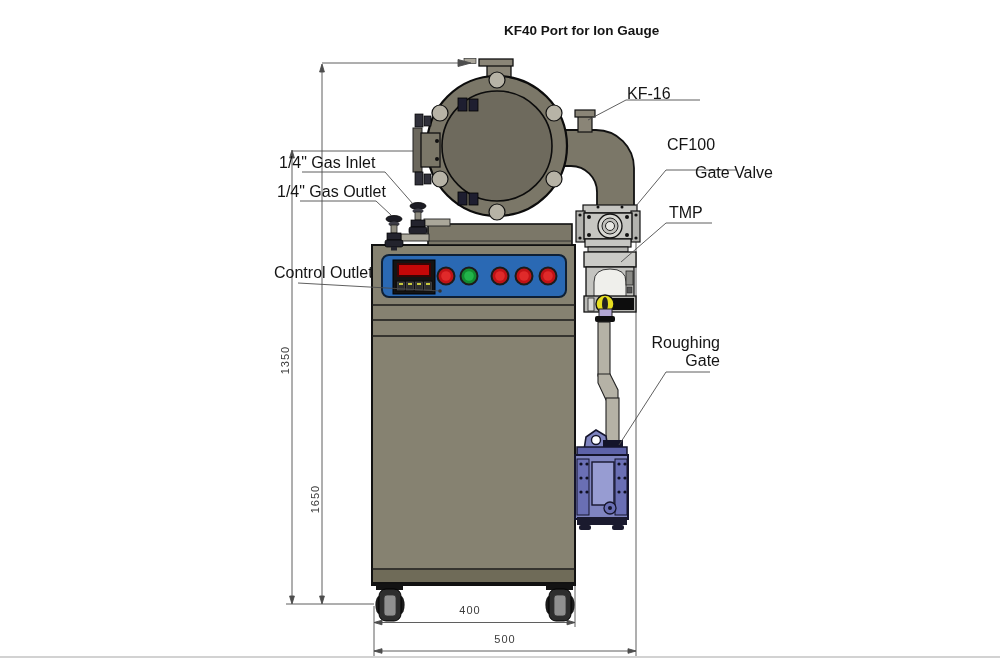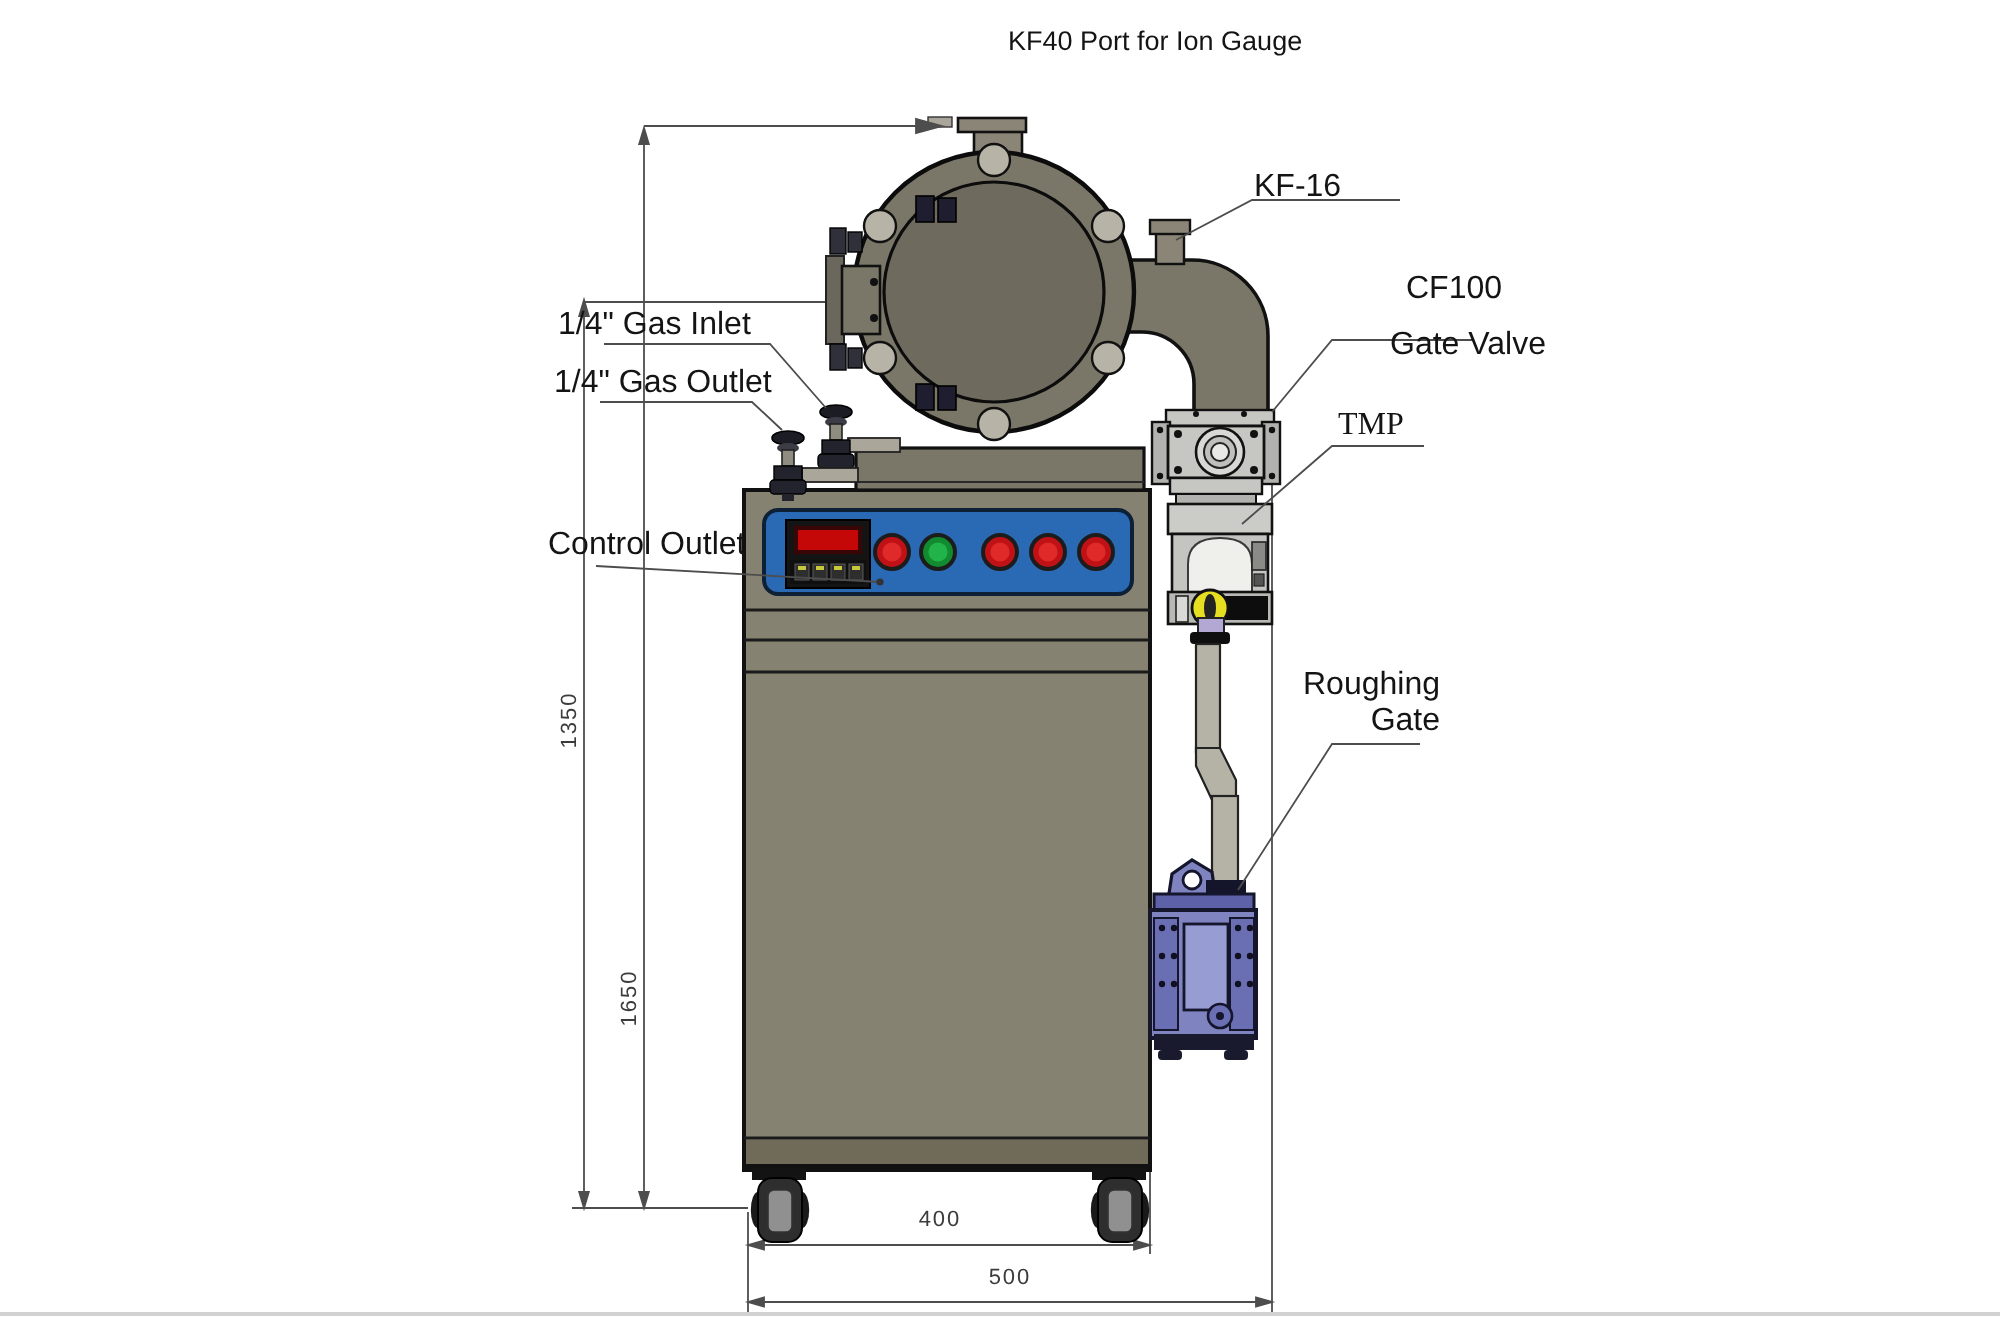--- a/index.html
+++ b/index.html
@@ -268,28 +268,28 @@
     <polyline points="737,170 666,170 636,206"></polyline>
     <polyline points="712,223 666,223 621,262"></polyline>
     <polyline points="710,372 666,372 619,445"></polyline>
     <polyline points="302,172 385,172 413,204"></polyline>
     <polyline points="300,201 376,201 391,215"></polyline>
     <line x1="298" y1="283" x2="440" y2="291"></line>
     <circle cx="440" cy="291" r="1.8" fill="#333" stroke="none"></circle>
   </g>
 </svg>
 
-<div class="lbl lbl-title" style="left:504px;top:13px;">KF40 Port for Ion Gauge</div>
+<div class="lbl lbl-title" style="left:504px;top:23px;font-weight:bold;">KF40 Port for Ion Gauge</div>
 
 <div class="lbl" style="left:627px;top:85px;">KF-16</div>
 
-<div class="lbl" style="left:667px;top:136px;margin-left:36px;">CF100</div>
+<div class="lbl" style="left:667px;top:136px;">CF100</div>
 <div class="lbl" style="left:667px;top:164px;margin-left:28px;">Gate Valve</div>
 
-<div class="lbl" style="left:669px;top:204px;font-family:Liberation Serif, serif;">TMP</div>
+<div class="lbl" style="left:669px;top:204px;">TMP</div>
 
 <div class="lbl ctr" style="left:640px;top:334px;width:80px;">Roughing</div>
 <div class="lbl ctr" style="left:640px;top:352px;width:80px;">Gate</div>
 
 <div class="lbl" style="left:279px;top:154px;">1/4" Gas Inlet</div>
 
 <div class="lbl" style="left:277px;top:183px;">1/4" Gas Outlet</div>
 
 <div class="lbl" style="left:274px;top:264px;">Control Outlet</div>
 

